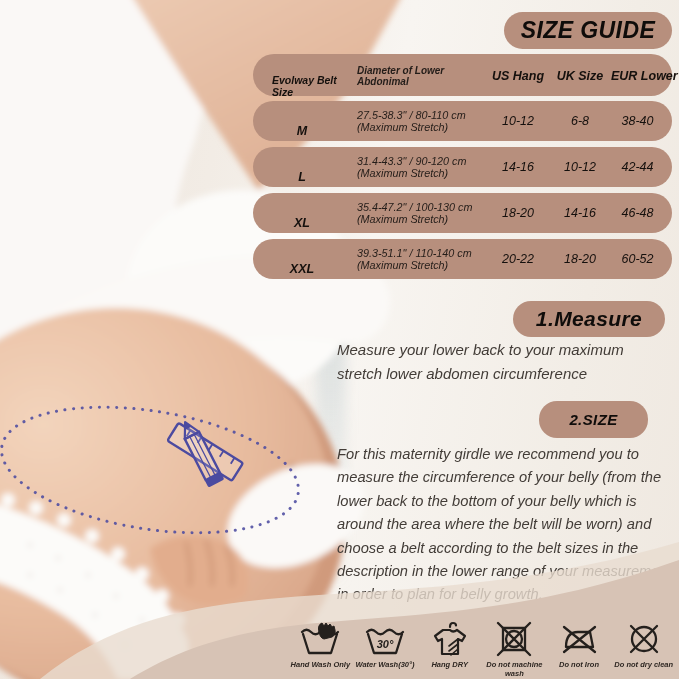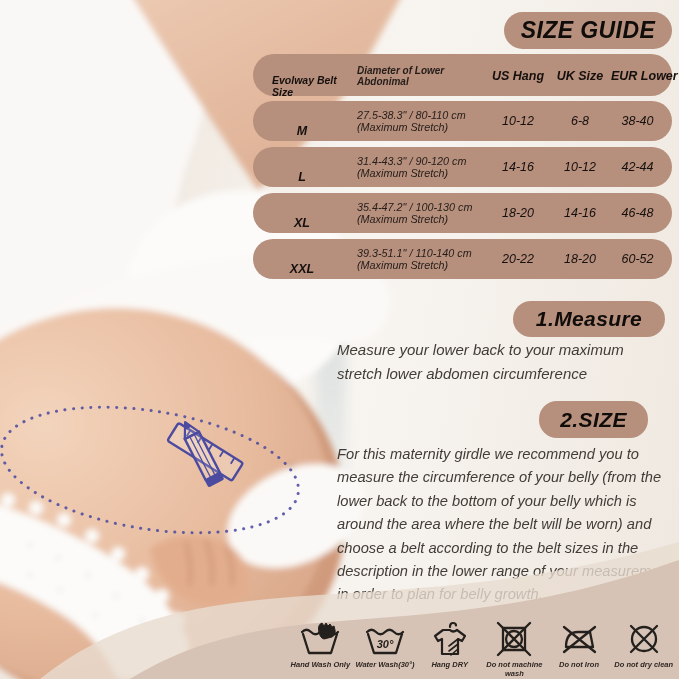--- a/index.html
+++ b/index.html
@@ -10,21 +10,21 @@
   }
   .bg-stripe{position:absolute;left:316px;top:320px;width:30px;height:270px;z-index:1;
     background:linear-gradient(180deg,rgba(186,200,204,.45),rgba(186,200,204,0));filter:blur(6px);}
   .photo{position:absolute;left:0;top:0;z-index:2;}
   
   .pill{position:absolute;z-index:3;background:#b78f7d;color:#0f0c0a;
     font-weight:bold;font-style:italic;display:flex;align-items:center;justify-content:center;
     letter-spacing:.4px;}
   .title-pill{left:504px;top:12px;width:168px;height:37px;border-radius:19px;font-size:23px;}
   .measure-pill{left:513px;top:301px;width:152px;height:36px;border-radius:18px;font-size:21px;}
-  .size-pill{left:539px;top:401px;width:109px;height:37px;border-radius:18px;font-size:21px;}
+  .size-pill{left:539px;top:401px;width:109px;height:37px;border-radius:18px;font-size:15px;}
   
   .trow{position:absolute;left:253px;width:419px;z-index:3;background:#b78f7d;border-radius:21px;
     display:grid;grid-template-columns:70px 150px 62px 62px 1fr;align-items:center;
     box-sizing:border-box;padding:0 8px 0 14px;color:#15100d;}
   .trow .c{font-style:italic;line-height:1.15;}
   .thead{top:54px;height:42px;font-weight:bold;font-size:10.5px;}
   .thead .c{white-space:normal;}
   .thead .num{text-align:center;white-space:nowrap;font-size:11px;}
   .r0{top:101px;height:40px;}
   .r1{top:147px;height:40px;}

